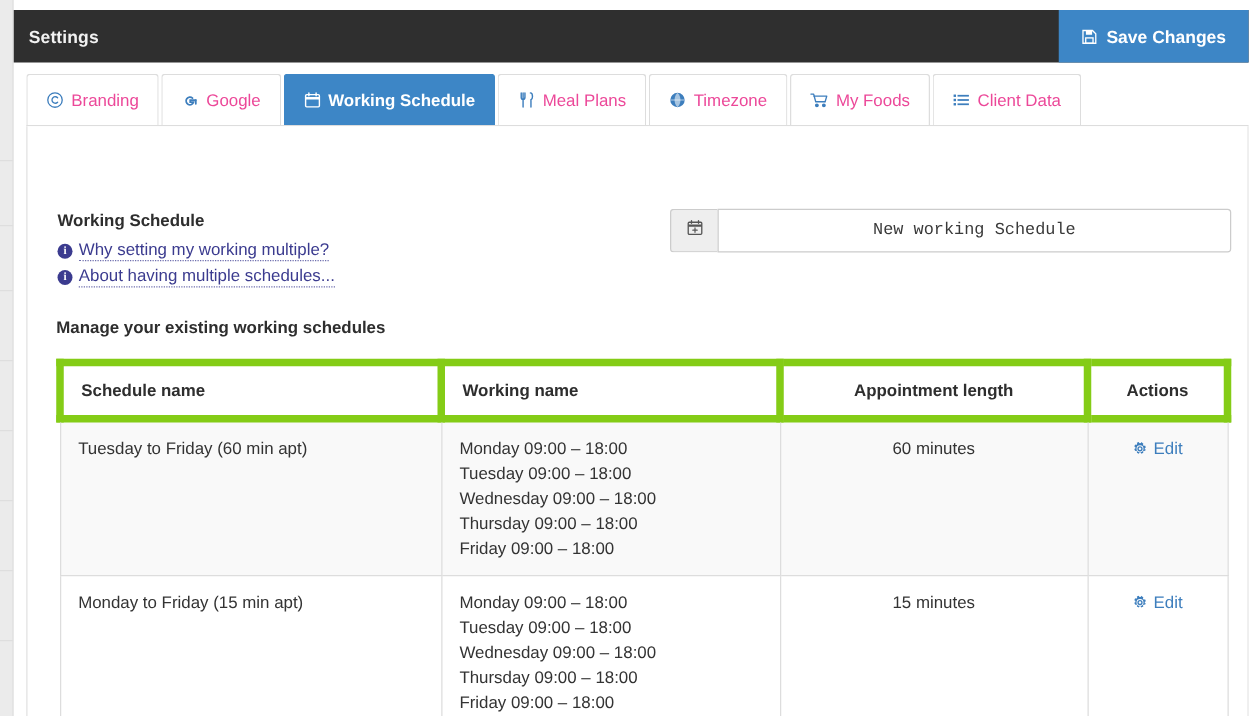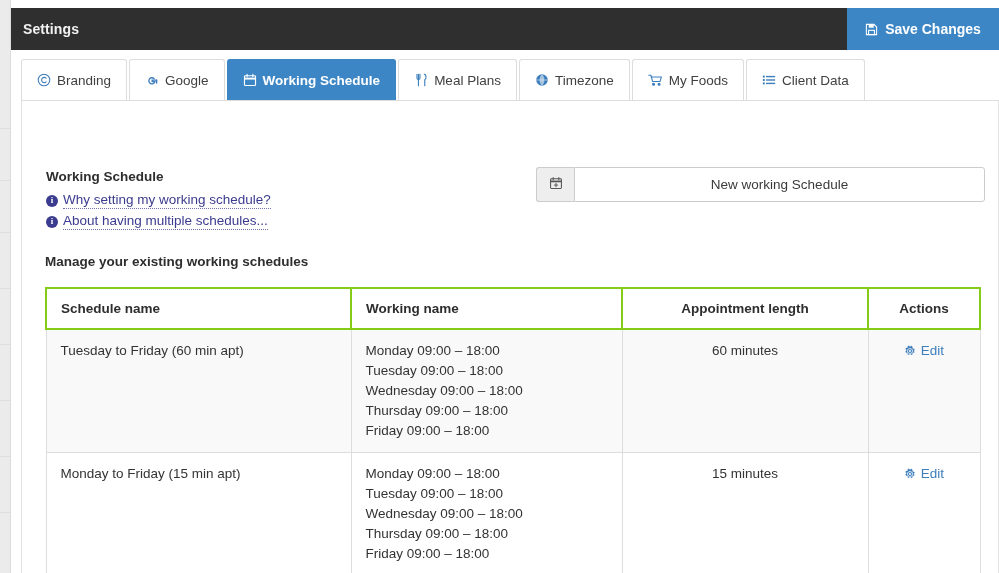--- a/index.html
+++ b/index.html
@@ -92,21 +92,21 @@
     align-items: flex-end;
     border-bottom: 1px solid #dddddd;
   }
   .tab {
     height: 41px;
     display: flex;
     align-items: center;
     gap: 6px;
     padding: 0 15px;
     font-size: 13.5px;
-    color: #404040;
+    color: #ec4899;
     background: #ffffff;
     border: 1px solid #dddddd;
     border-bottom: none;
     border-top-left-radius: 3px;
     border-top-right-radius: 3px;
     margin-right: 2px;
     cursor: pointer;
     white-space: nowrap;
   }
   .tab.active {
@@ -194,20 +194,21 @@
     background: #ffffff;
     border: 1px solid #cccccc;
     border-top-right-radius: 3px;
     border-bottom-right-radius: 3px;
     display: flex;
     align-items: center;
     justify-content: center;
     font-size: 13.5px;
     color: #3a3a3a;
     cursor: pointer;
+    font-family: Liberation Mono, monospace;
   }
 
   .manage-title {
     position: absolute;
     left: 23px; top: 153px;
     font-size: 13.5px;
     font-weight: bold;
     color: #2e2e2e;
   }
 
@@ -220,21 +221,21 @@
   table.sched {
     width: 934px;
     border-collapse: collapse;
     font-size: 13.5px;
     table-layout: fixed;
   }
   table.sched th {
     font-size: 13.5px;
     font-weight: bold;
     color: #2e2e2e;
-    border: 2px solid #84cc16;
+    border: 6px solid #84cc16;
     padding: 12px 14px;
     text-align: left;
     background: #ffffff;
     height: 41px;
   }
   table.sched td {
     border: 1px solid #dddddd;
     padding: 11px 14px;
     color: #333333;
     vertical-align: top;
@@ -373,21 +374,21 @@
 
     </div>
 
     <div class="content">
 
       <div class="section-title">Working Schedule</div>
 
       <div class="helplinks">
         <div class="helplink">
           <span class="info-circle">i</span>
-          <span class="txt">Why setting my working schedule?</span>
+          <span class="txt">Why setting my working multiple?</span>
         </div>
         <div class="helplink">
           <span class="info-circle">i</span>
           <span class="txt">About having multiple schedules...</span>
         </div>
       </div>
 
       <div class="new-sched">
         <div class="addon">
           <span>

